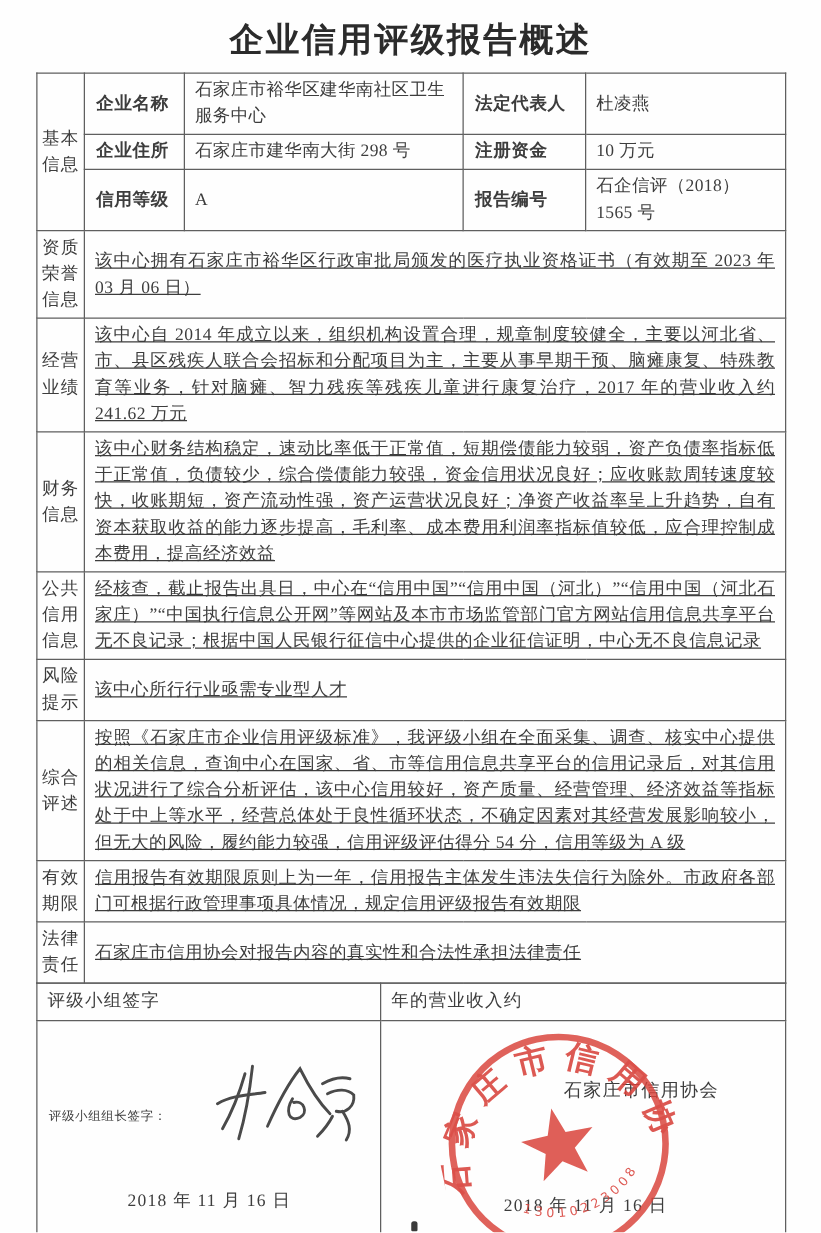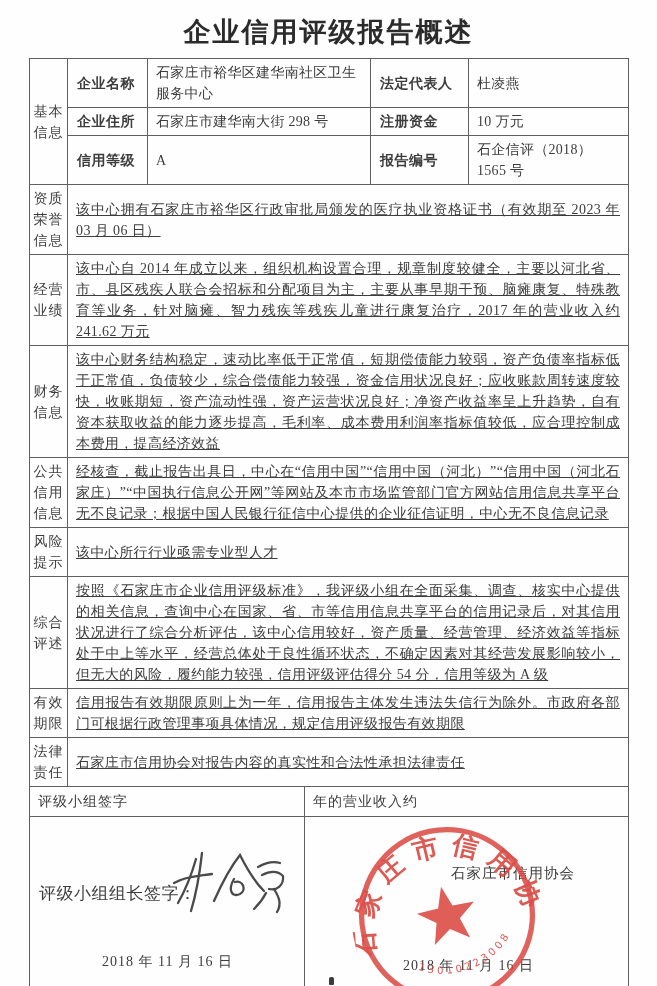--- a/index.html
+++ b/index.html
@@ -25,21 +25,21 @@
     padding:3px 8px; vertical-align:middle; color:#3d3d3d;
   }
   td.sec-label {
     text-align:center; white-space:pre-line; padding:3px 1px; letter-spacing:1px;margin-left:19px;
   }
   td.lbl { padding-left:9px; letter-spacing:0.5px;font-weight:bold; }
   td.val { letter-spacing:0.3px; }
   td.body-text { text-align:justify; letter-spacing:0.4px;text-decoration:underline; }
   td.sign-head { height:30px; letter-spacing:1px; }
   td.sign-cell { height:172px; position:relative; padding:0; vertical-align:top; }
-  .leader-label { position:absolute; left:9px; top:66px; font-size:17px; letter-spacing:0.5px; }
+  .leader-label { position:absolute; left:9px; top:66px; font-size:10px; letter-spacing:0.5px; }
   .signature-svg { position:absolute; left:140px; top:26px; }
   .sign-date-left { position:absolute; left:72px; bottom:16px; font-size:14px; letter-spacing:1px; }
   .org-name { position:absolute; left:146px; top:46px; font-size:14.5px; letter-spacing:1px; z-index:1; }
   .sign-date-right { position:absolute; left:98px; top:138px; font-size:14px; letter-spacing:1px; z-index:1; }
   .stamp-wrap {
     position:absolute; left:46px; top:2px; width:192px; height:192px;
     transform:rotate(-12deg); z-index:2; opacity:0.92;
   }
   .page-mark {
     position:absolute; left:329px; top:977px; width:5px; height:8px;

